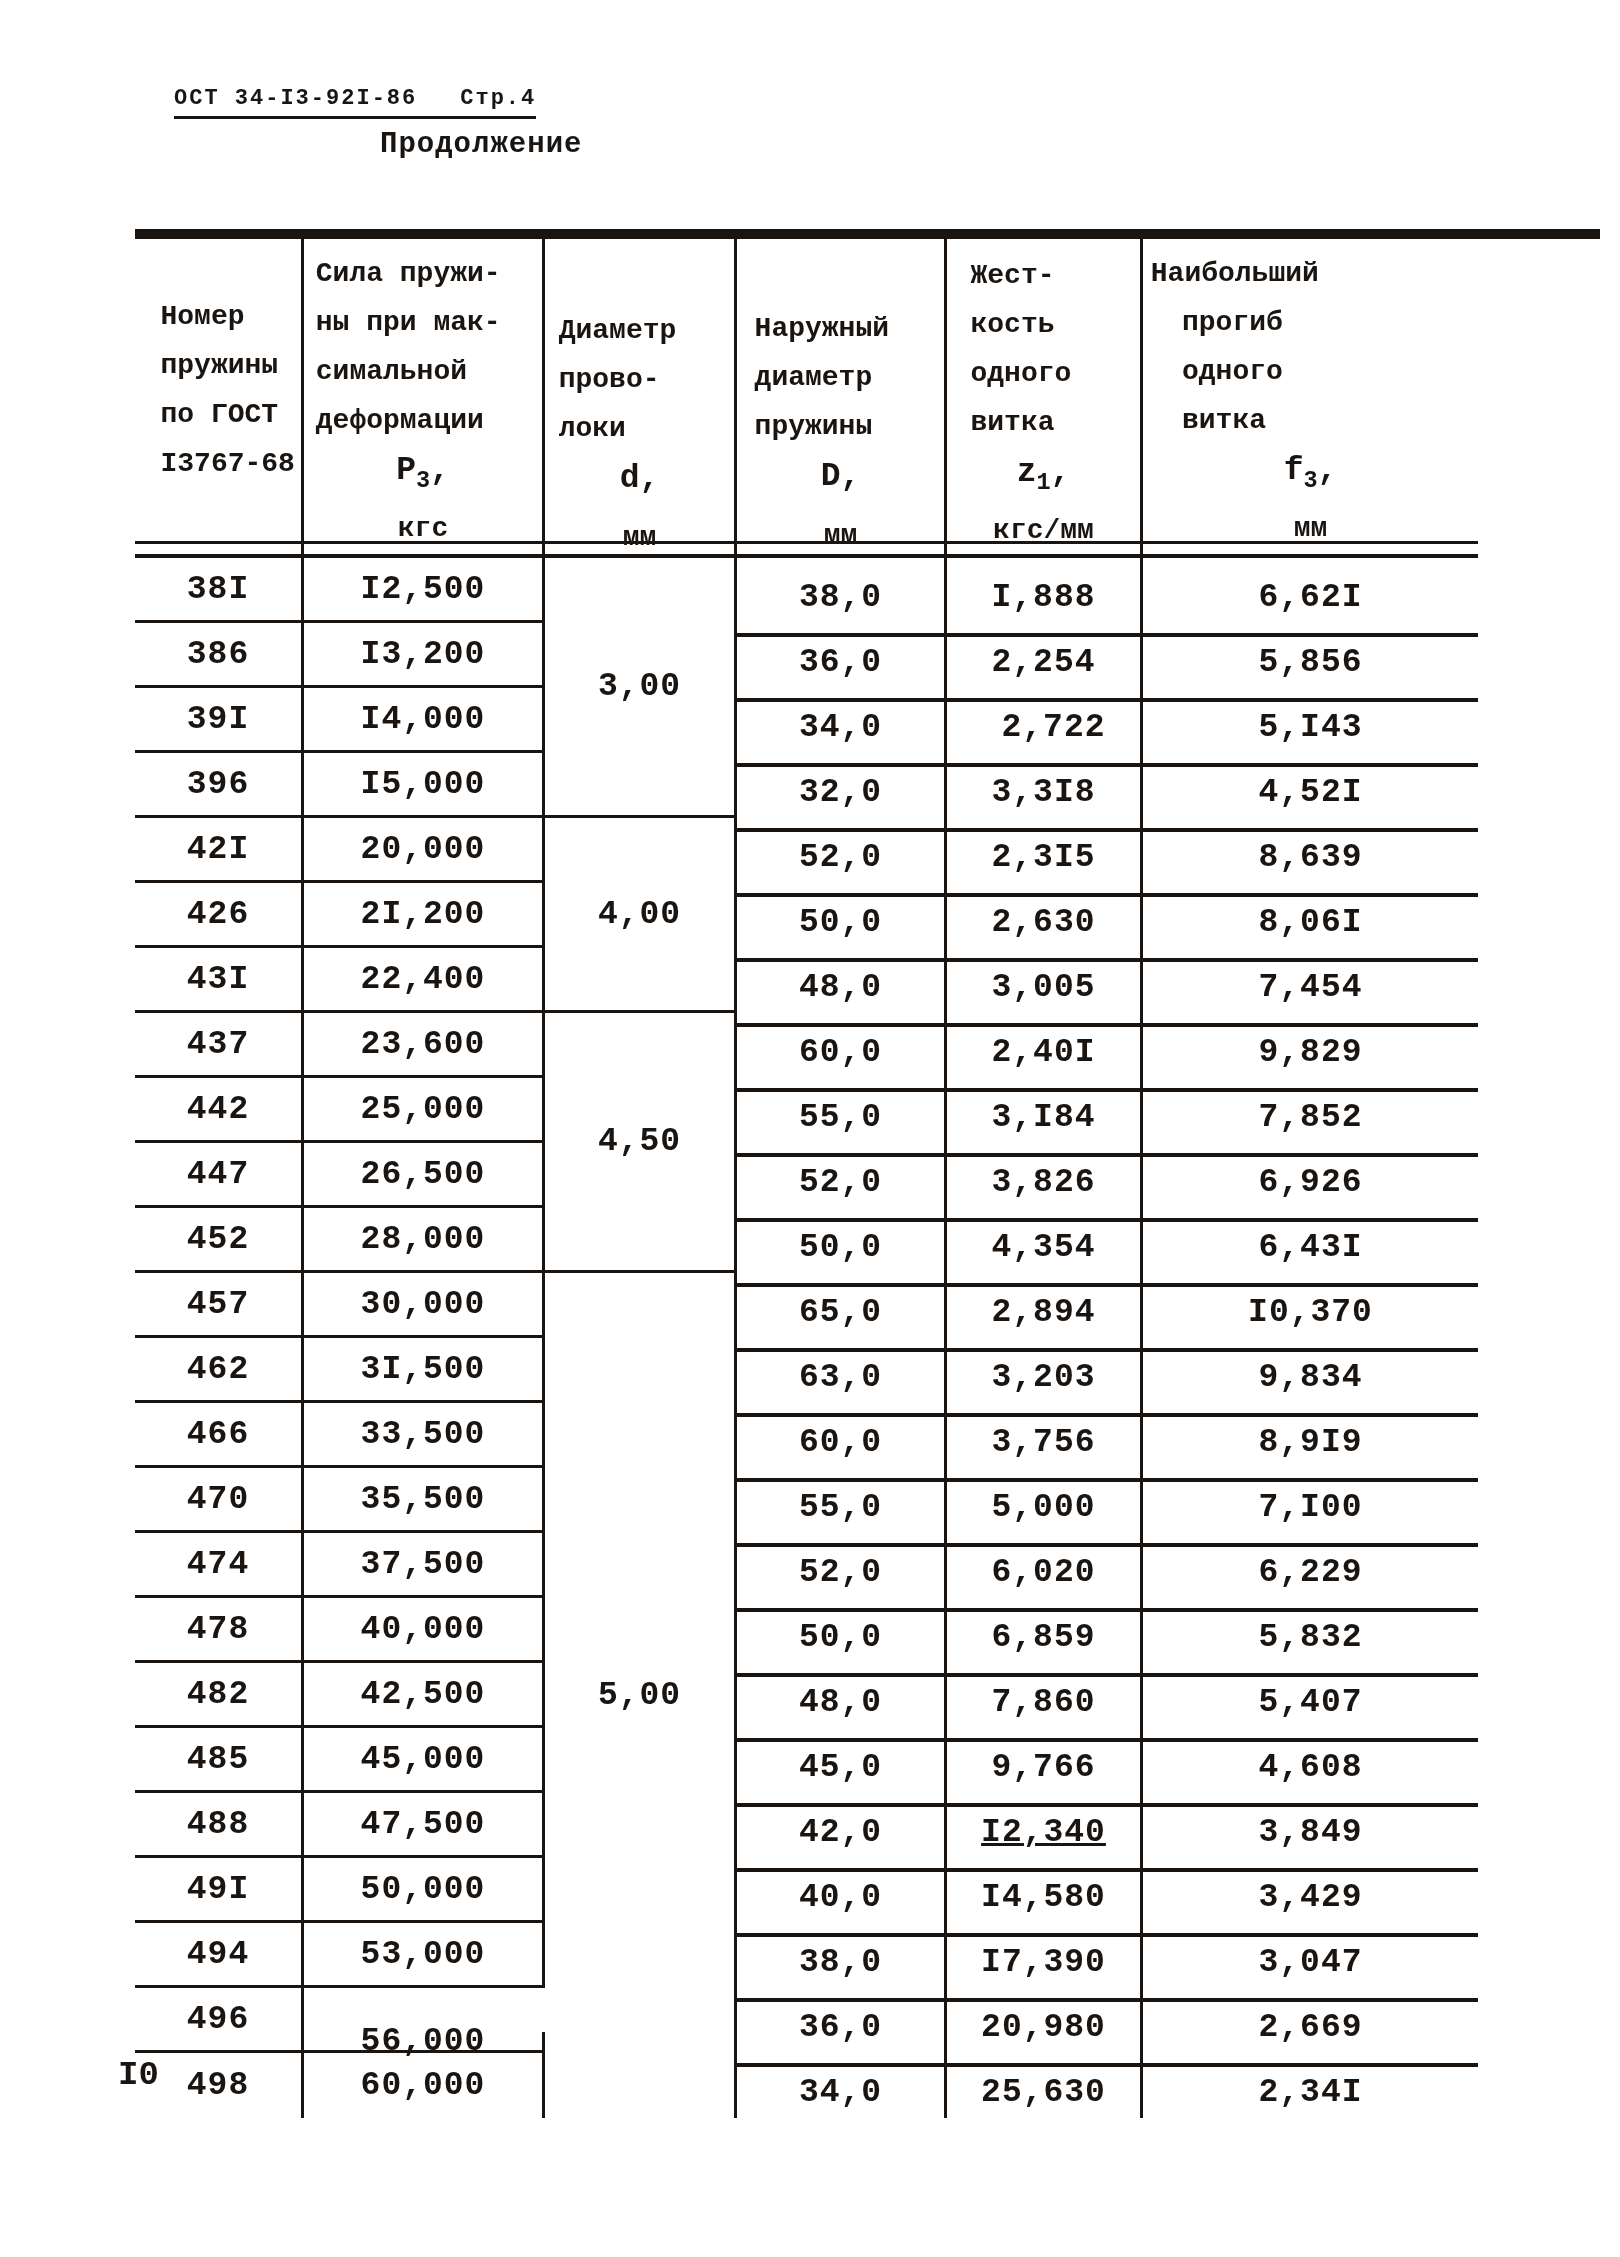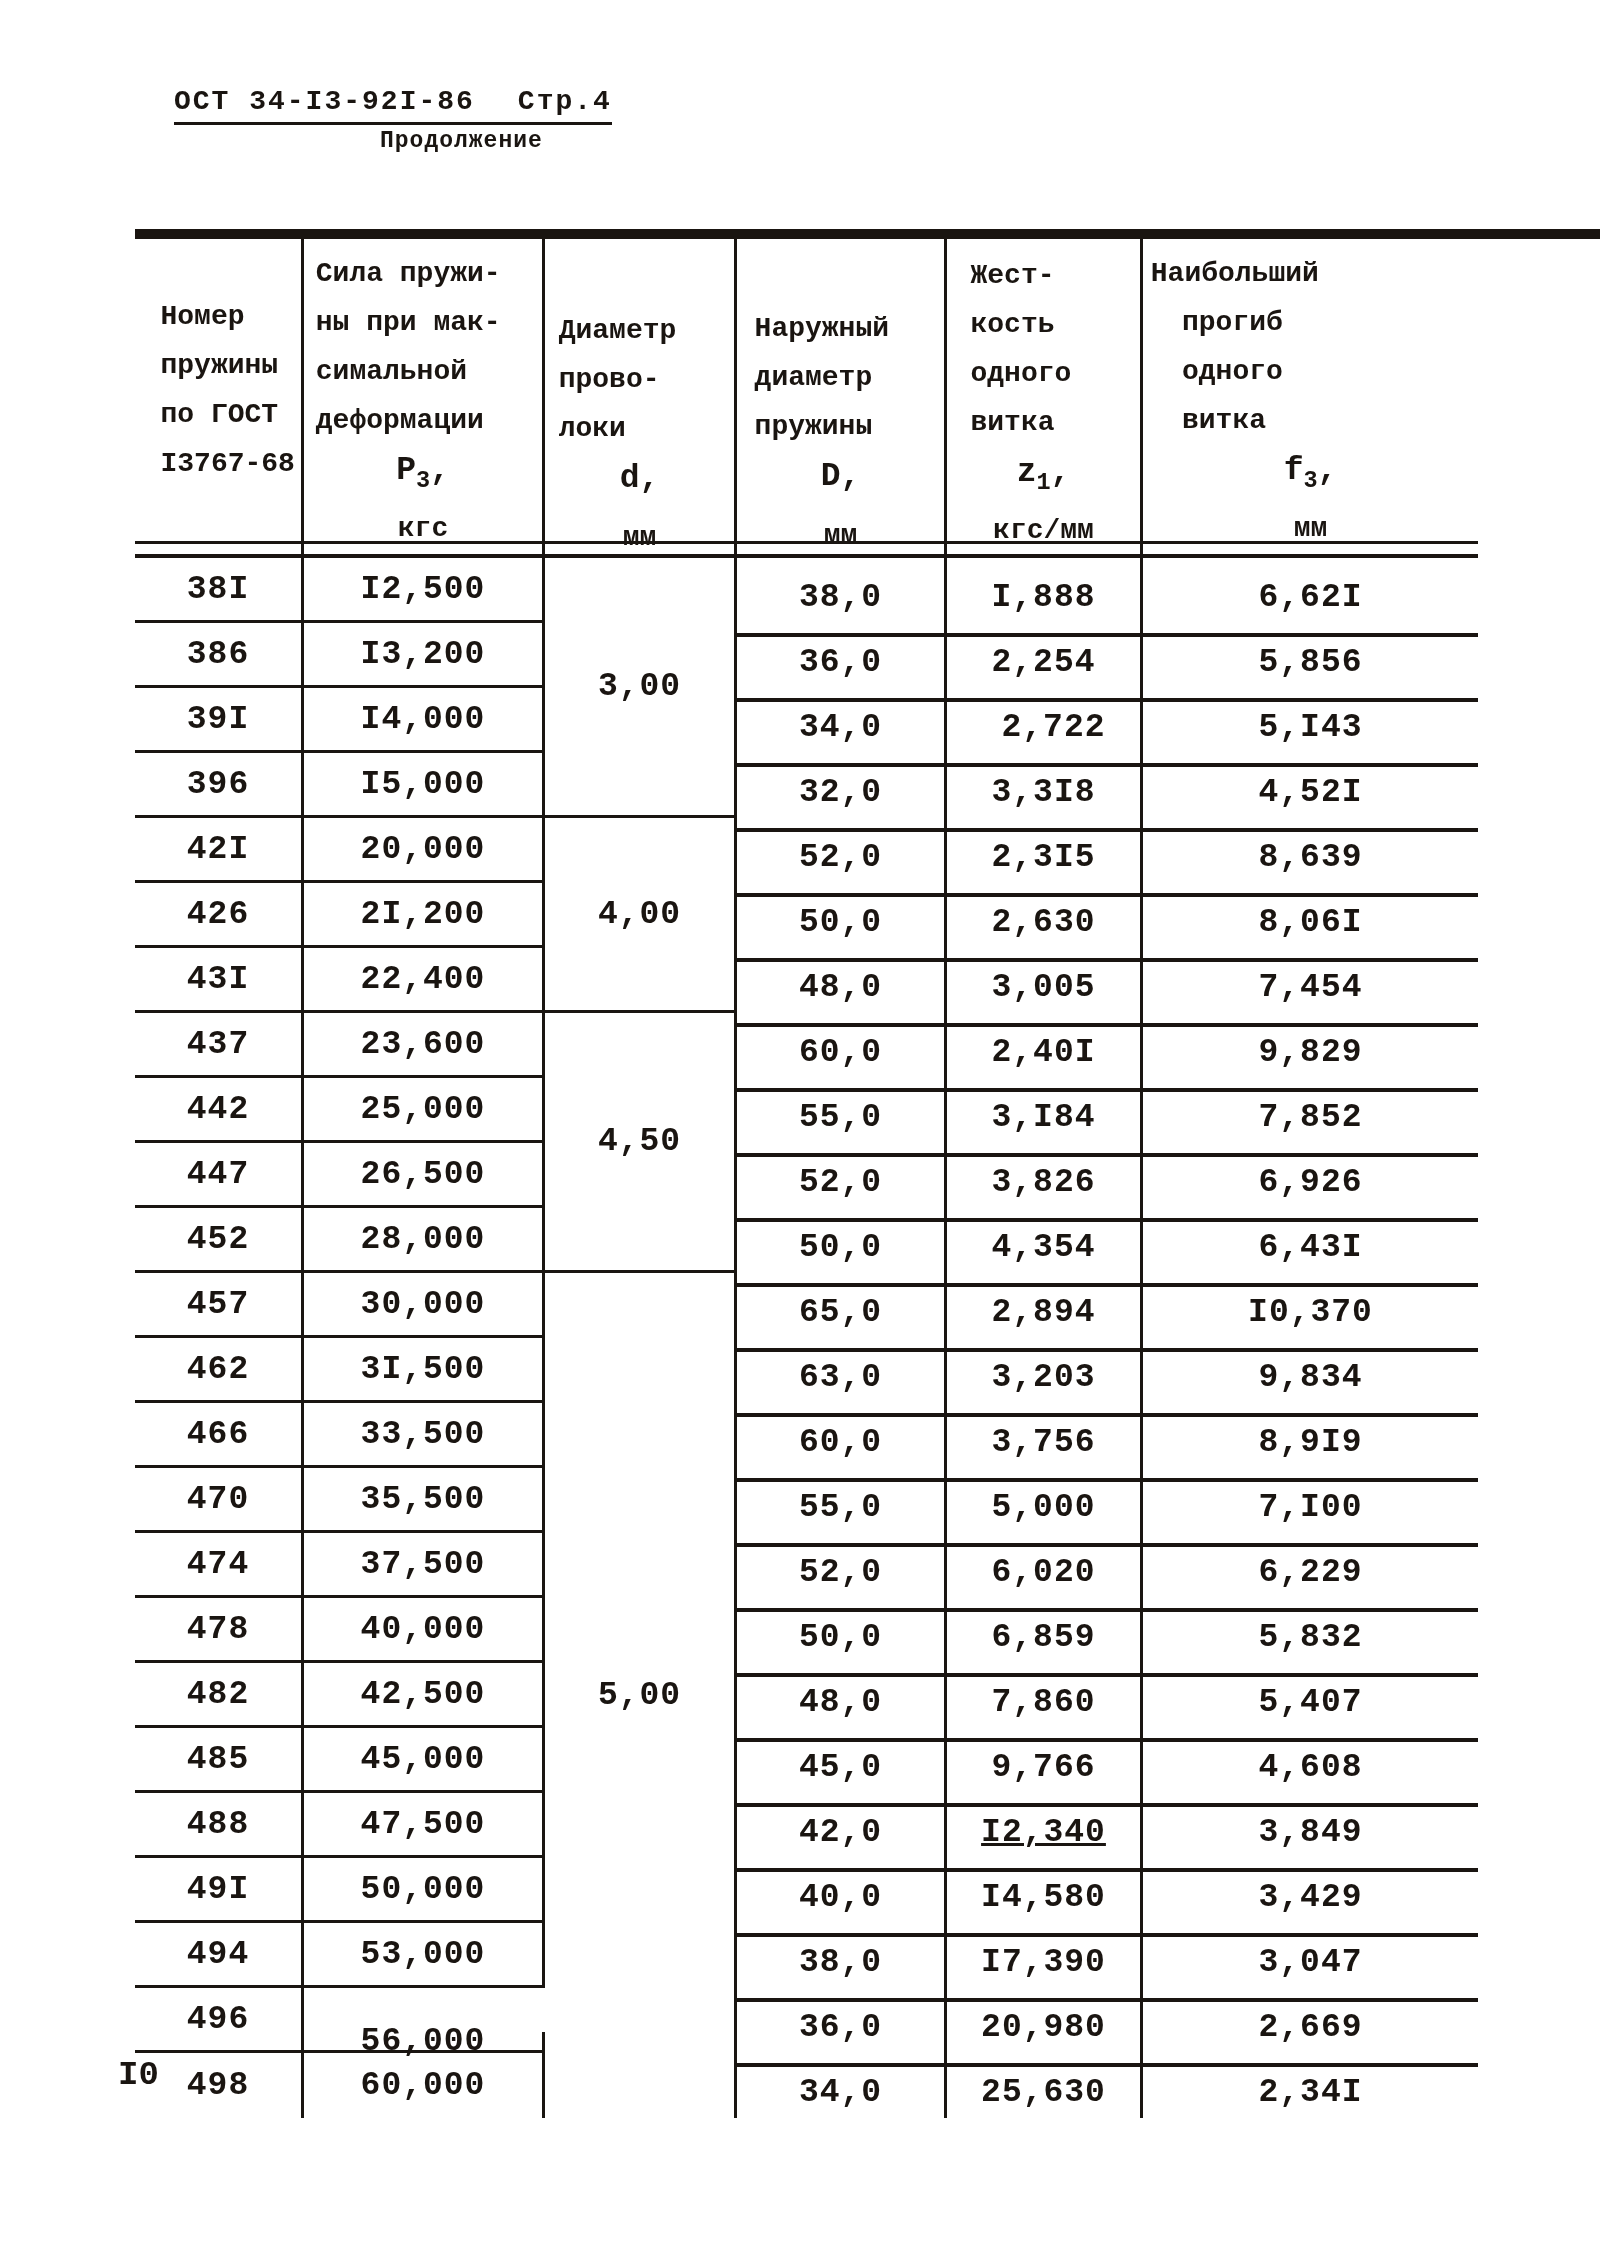--- a/index.html
+++ b/index.html
@@ -12,28 +12,28 @@
     position:relative;
     overflow:hidden;
     -webkit-font-smoothing:antialiased;
   }
   .page{ position:absolute; inset:0; }
 
   
   .doc-header{
     position:absolute; left:174px; top:86px;
     display:inline-flex; gap:43px;
-    font-size:28px; font-weight:700; letter-spacing:2px;
+    font-size:22px; font-weight:700; letter-spacing:2px;
     padding-bottom:4.9px;
     border-bottom:3.9px solid var(--ink);
     white-space:nowrap;
   }
   .continuation{
     position:absolute; left:380px; top:128px;
-    font-size:23px; font-weight:700; letter-spacing:1px;
+    font-size:29px; font-weight:700; letter-spacing:1px;
   }
   .page-number{
     position:absolute; left:118px; top:2056px;
     font-size:34px; font-weight:700;
   }
 
   
   .tbl{
     position:absolute; left:135px; top:235px; width:1343px;
   }

